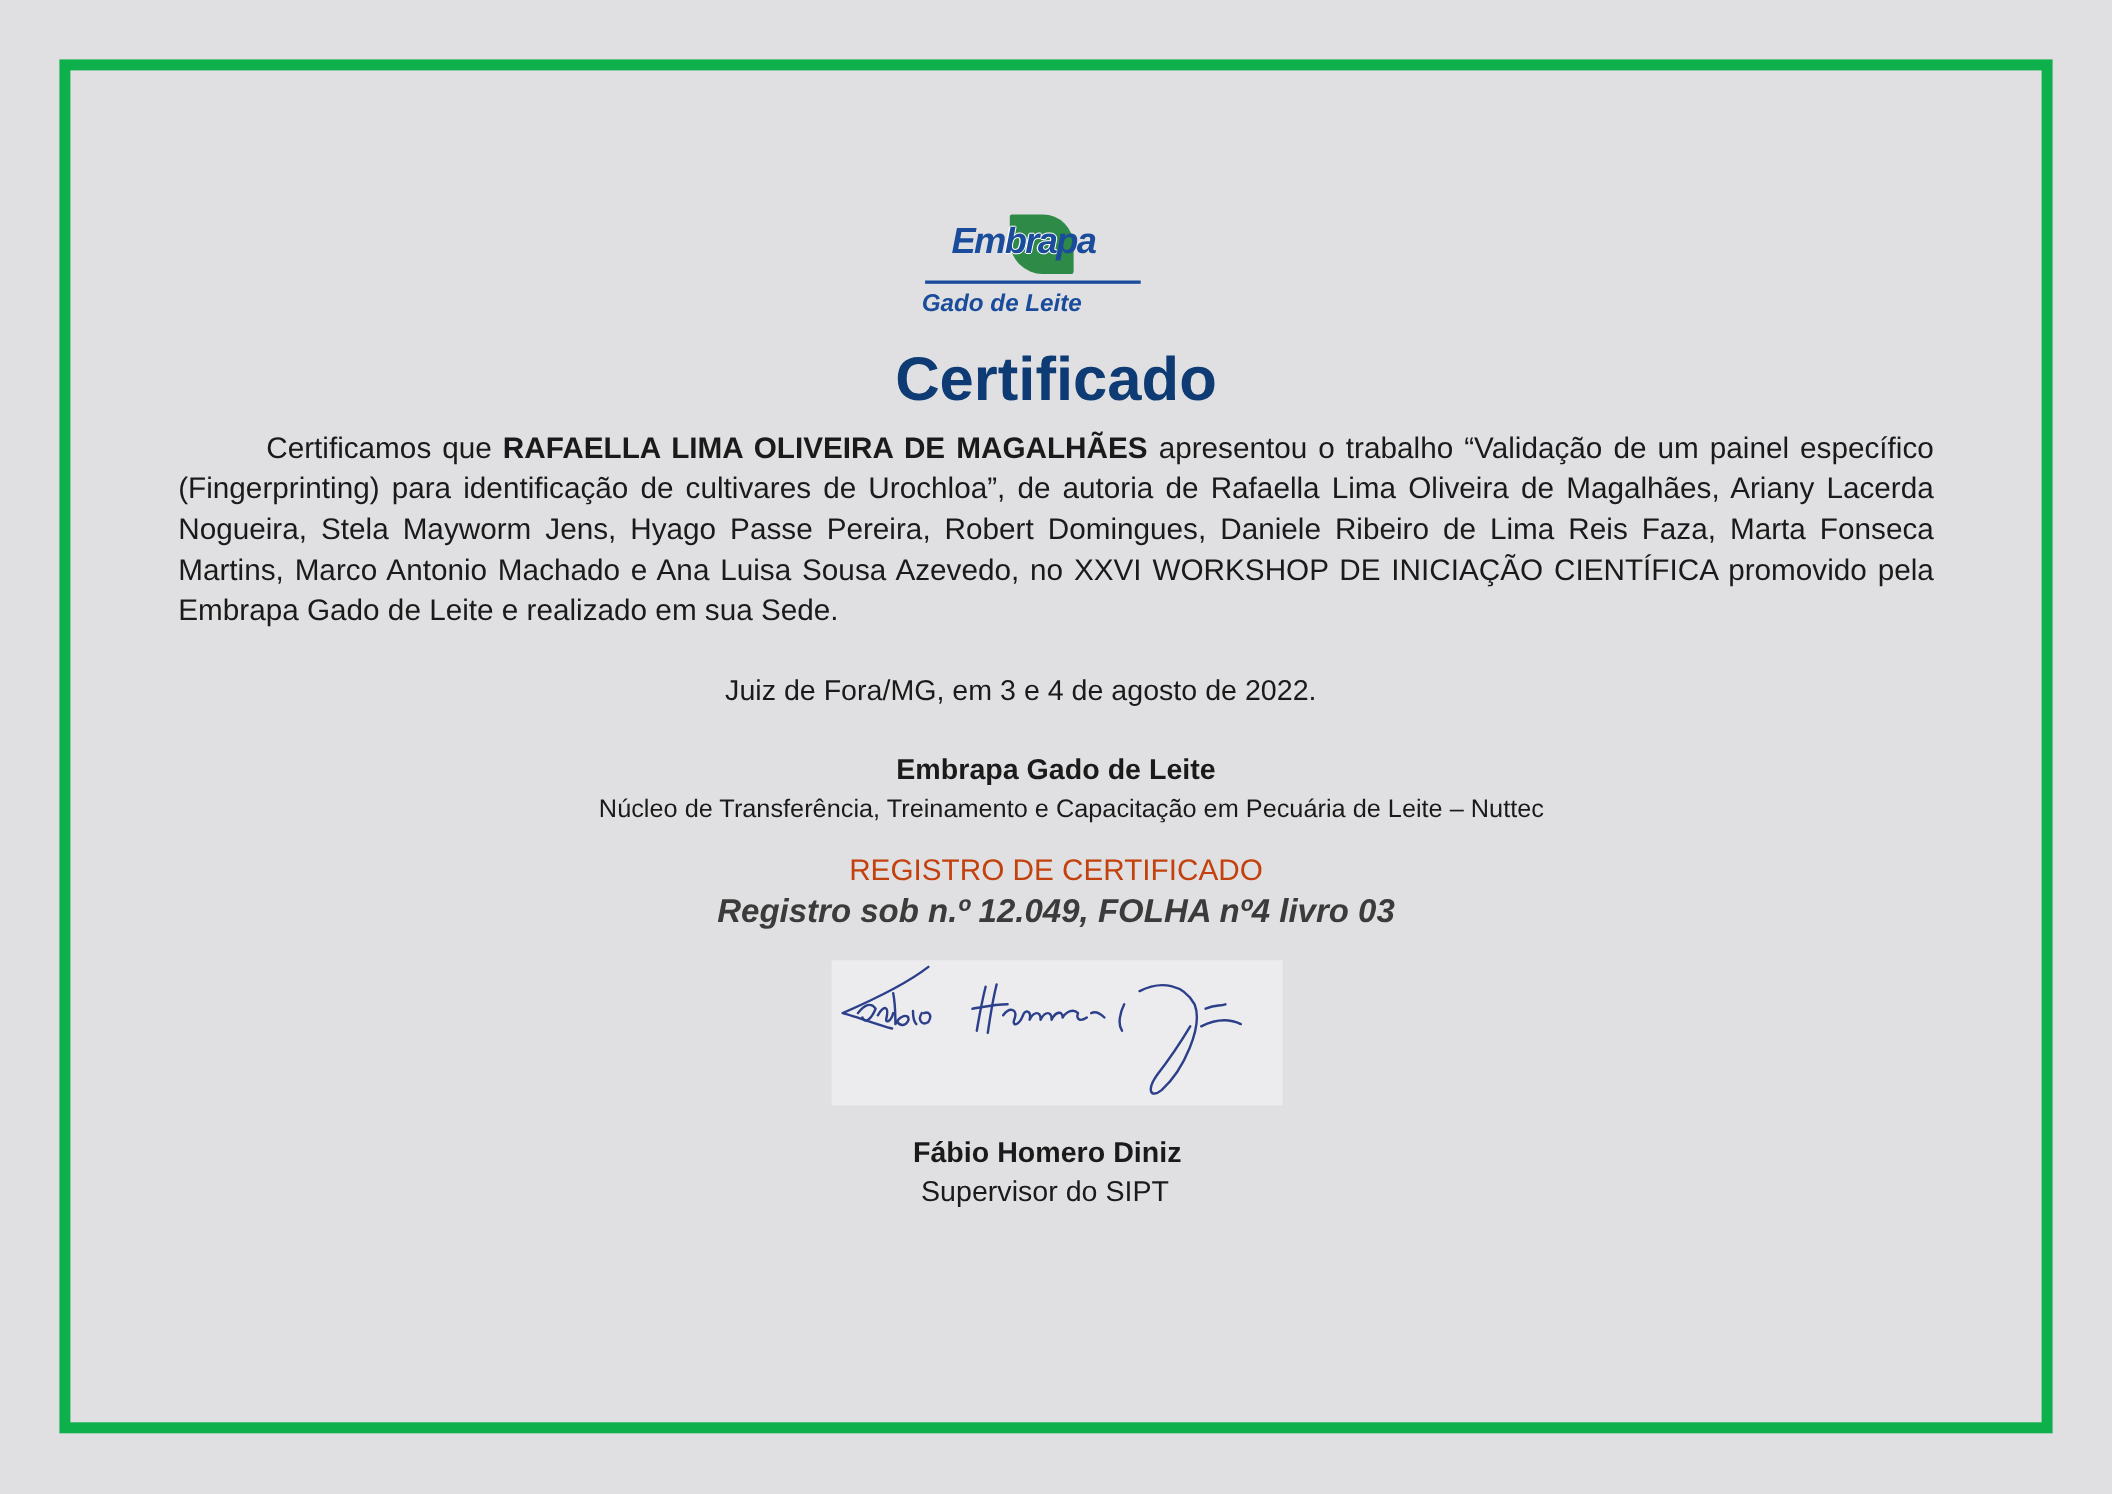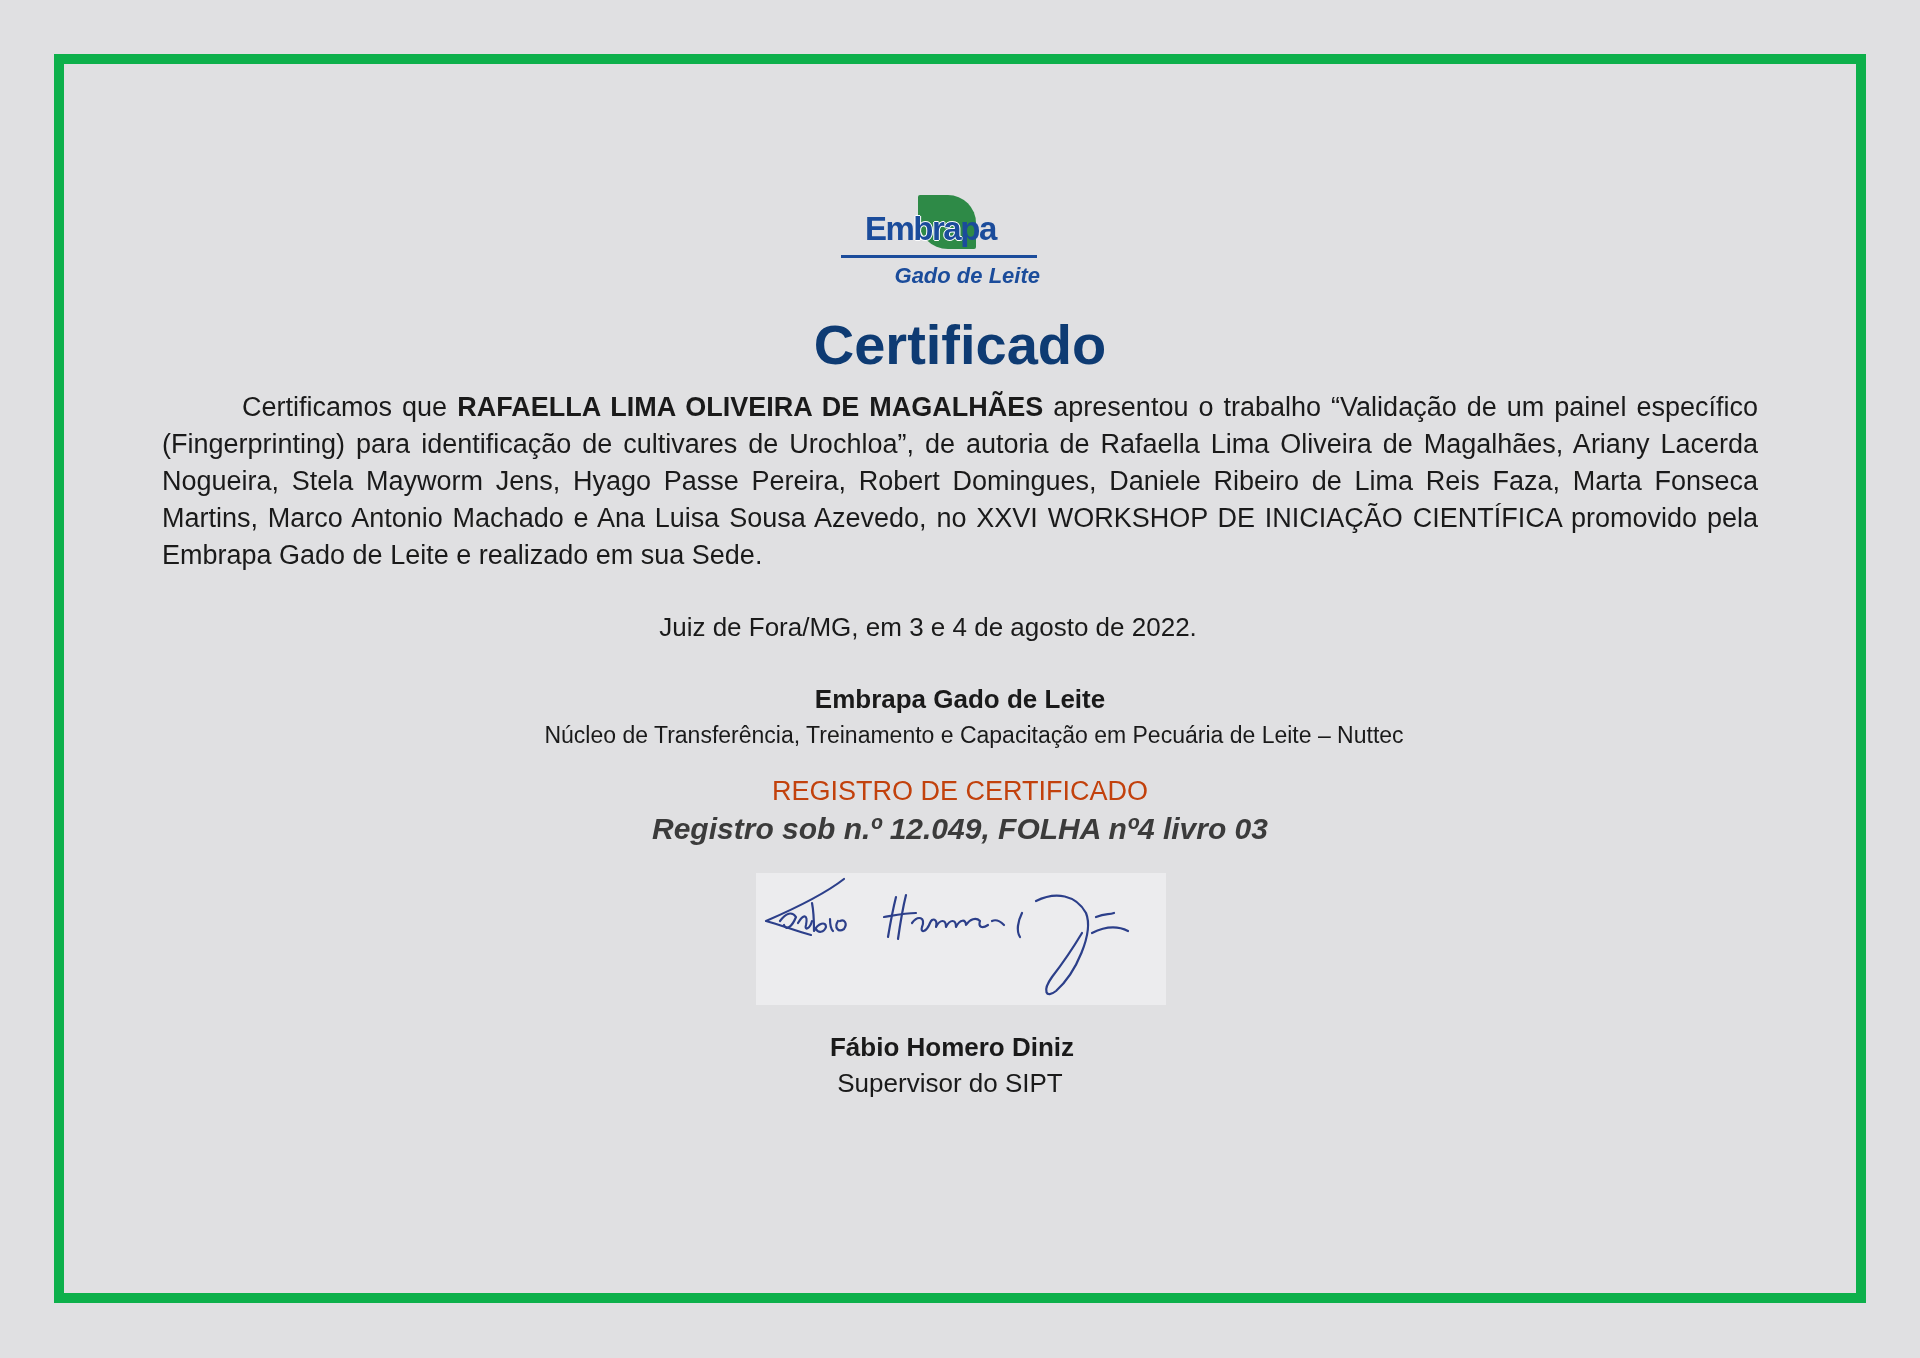--- a/index.html
+++ b/index.html
@@ -27,42 +27,43 @@
     }
     .logo .leaf {
       position: absolute;
       left: 80px; top: 5px;
       width: 58px; height: 54px;
       background: #2e8a47;
       border-radius: 2px 28px 2px 30px;
     }
     .logo .word {
       position: absolute;
-      left: 27px; top: 20px;
+      left: 27px; top: 10px;
       font-size: 33px;
       font-weight: bold;
+      font-style: italic;
       color: #1b4c9b;
       letter-spacing: -1.5px;
       white-space: nowrap;
     }
     .logo .word .mid {
       color: #1b4c9b;
       text-shadow: -1px 0 #fff, 1px 0 #fff, 0 -1px #fff, 0 1px #fff;
     }
     .logo .rule {
       position: absolute;
       left: 3px; top: 65px;
       width: 196px; height: 3px;
       background: #1b4c9b;
     }
     .logo .sub {
       position: absolute;
       left: 0; top: 73px;
       width: 202px;
-      text-align: right;
+      text-align: left;
       font-size: 22px;
       font-weight: bold;
       font-style: italic;
       color: #1b4c9b;
       white-space: nowrap;
     }
     .title {
       position: absolute;
       left: 0; top: 312px;
       width: 1920px;

